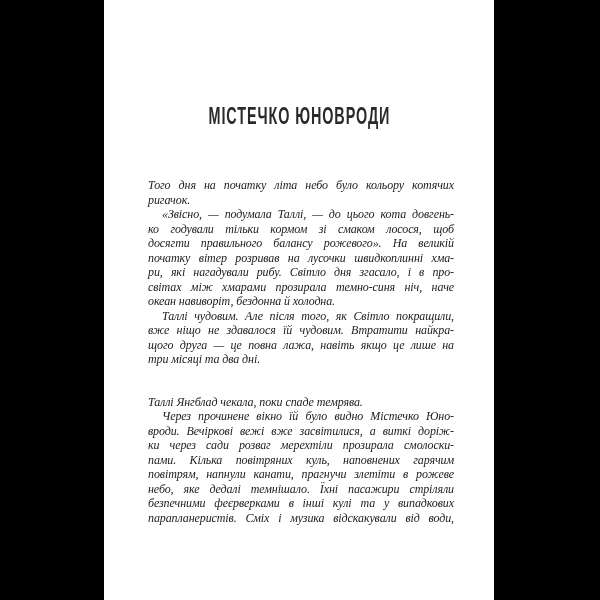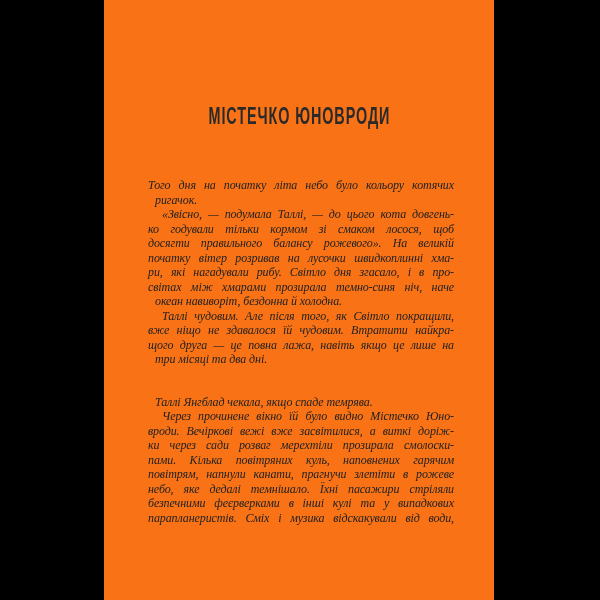--- a/index.html
+++ b/index.html
@@ -55,30 +55,29 @@
   }
   .paragraph { margin: 0; }
   .paragraph.scene-break { margin-top: 28px; }
   .text-line {
     text-align: justify;
     text-align-last: justify;
     white-space: normal;
   }
   .text-line.para-end {
     text-align-last: left;
-    margin-left: 7px;
   }
   .paragraph.indented .text-line:first-child {
     padding-left: 14px;
   }
 </style>
 </head>
 <body style="background: rgb(0, 0, 0);">
 
-<div class="page" style="background: #f97316;">
+<div class="page" style="background: #ffffff;">
   <div class="chapter-title">
     <span class="inner" style="color: rgb(42, 42, 42);">МІСТЕЧКО ЮНОВРОДИ</span>
   </div>
   <div class="body-text" style="color: rgb(33, 33, 33);">
 
   <div class="paragraph">
         <div class="text-line">Того дня на початку літа небо було кольору котячих</div>
         <div class="text-line para-end">ригачок.</div>
       </div>
       <div class="paragraph indented">
@@ -90,21 +89,21 @@
         <div class="text-line">світах між хмарами прозирала темно-синя ніч, наче</div>
         <div class="text-line para-end">океан навиворіт, бездонна й холодна.</div>
       </div>
       <div class="paragraph indented">
         <div class="text-line">Таллі чудовим. Але після того, як Світло покращили,</div>
         <div class="text-line">вже ніщо не здавалося їй чудовим. Втратити найкра-</div>
         <div class="text-line">щого друга — це повна лажа, навіть якщо це лише на</div>
         <div class="text-line para-end">три місяці та два дні.</div>
       </div>
       <div class="paragraph scene-break">
-        <div class="text-line para-end">Таллі Янгблад чекала, якщо спаде темрява.</div>
+        <div class="text-line para-end">Таллі Янгблад чекала, поки спаде темрява.</div>
       </div>
       <div class="paragraph indented">
         <div class="text-line">Через прочинене вікно їй було видно Містечко Юно-</div>
         <div class="text-line">вроди. Вечіркові вежі вже засвітилися, а виткі доріж-</div>
         <div class="text-line">ки через сади розваг мерехтіли прозирала смолоски-</div>
         <div class="text-line">пами. Кілька повітряних куль, наповнених гарячим</div>
         <div class="text-line">повітрям, напнули канати, прагнучи злетіти в рожеве</div>
         <div class="text-line">небо, яке дедалі темнішало. Їхні пасажири стріляли</div>
         <div class="text-line">безпечними феєрверками в інші кулі та у випадкових</div>
         <div class="text-line">парапланеристів. Сміх і музика відскакували від води,</div>

